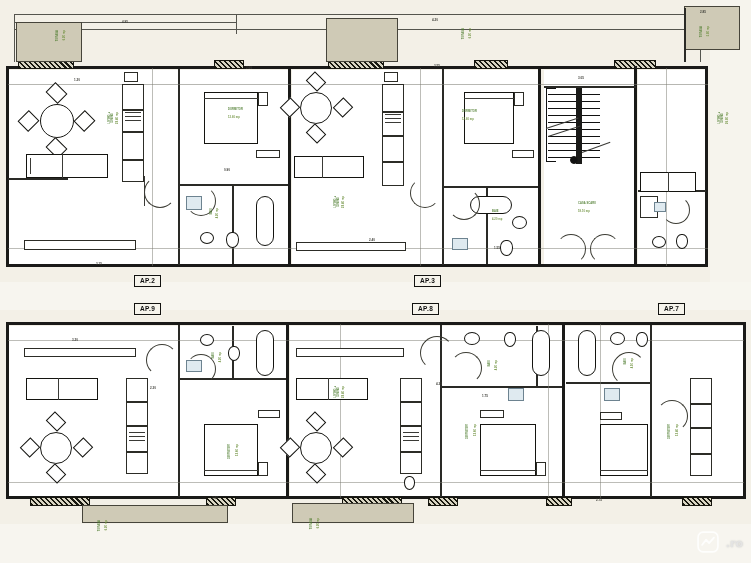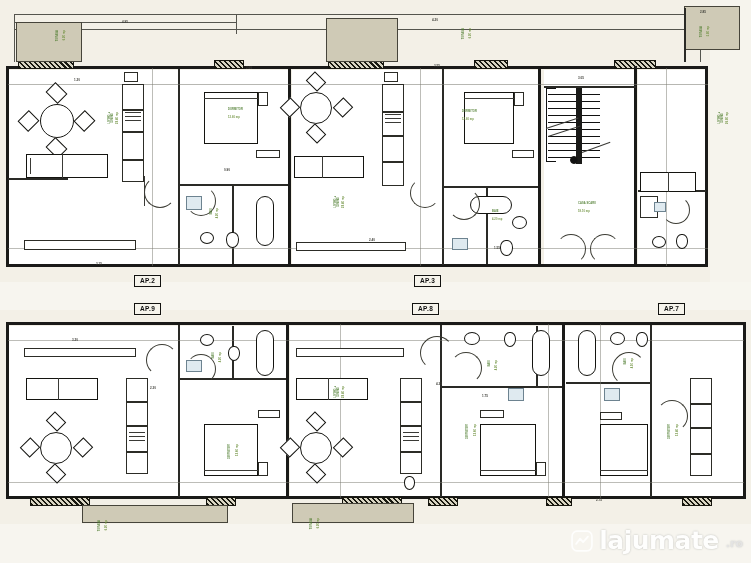--- a/index.html
+++ b/index.html
@@ -435,17 +435,16 @@
   <div class="dimtxt" style="left:596px;top:498px;">2.75</div>
   <div class="dimtxt" style="left:150px;top:386px;">2.30</div>
 
   <div id="watermark">
     <span class="wm-logo">
       <svg width="22" height="22" viewBox="0 0 24 24" aria-hidden="true">
         <rect x="1.2" y="1.2" width="21.6" height="21.6" rx="5.5" fill="none" stroke="#ffffff" stroke-width="1.8" opacity=".95"></rect>
         <path d="M5.5 15.2 L10 9.4 L13.2 13.2 L18.5 7.2" fill="none" stroke="#ffffff" stroke-width="1.9" stroke-linecap="round" stroke-linejoin="round" opacity=".95"></path>
       </svg>
     </span>
-    <span class="wm-text">lajumate</span>
     <span class="wm-tld">.ro</span>
   </div>
 
 </div>
 
 </body></html>

